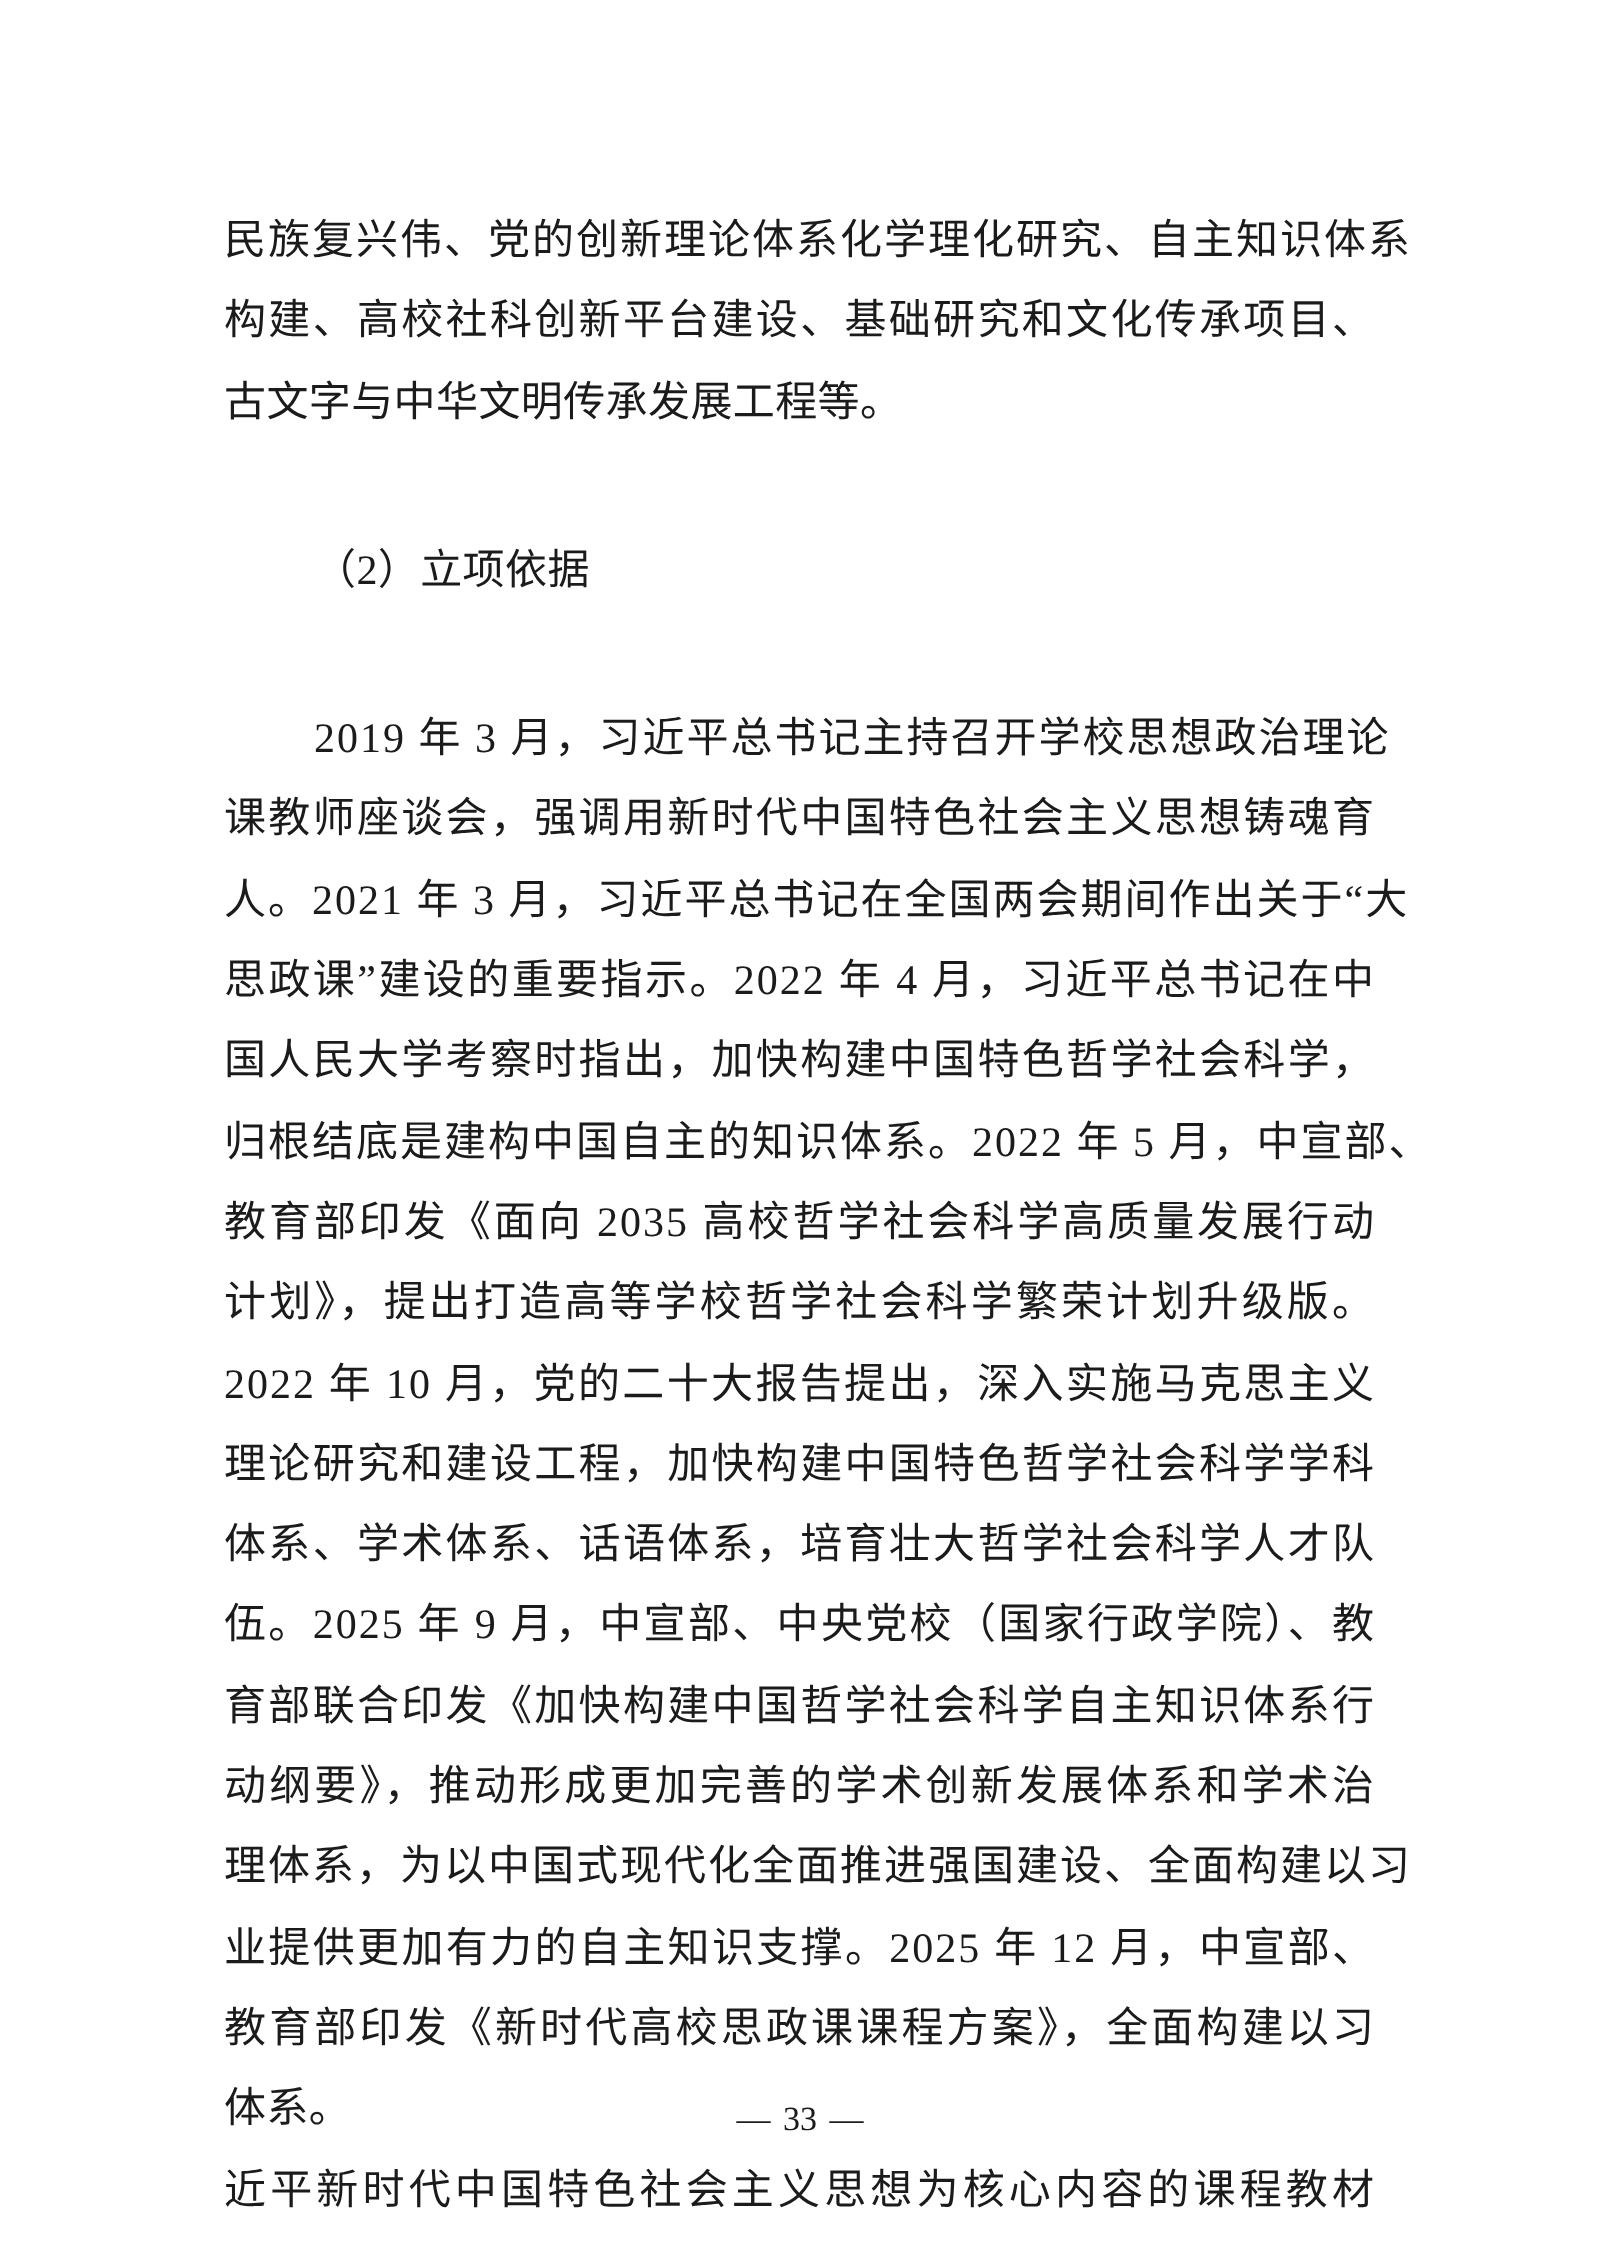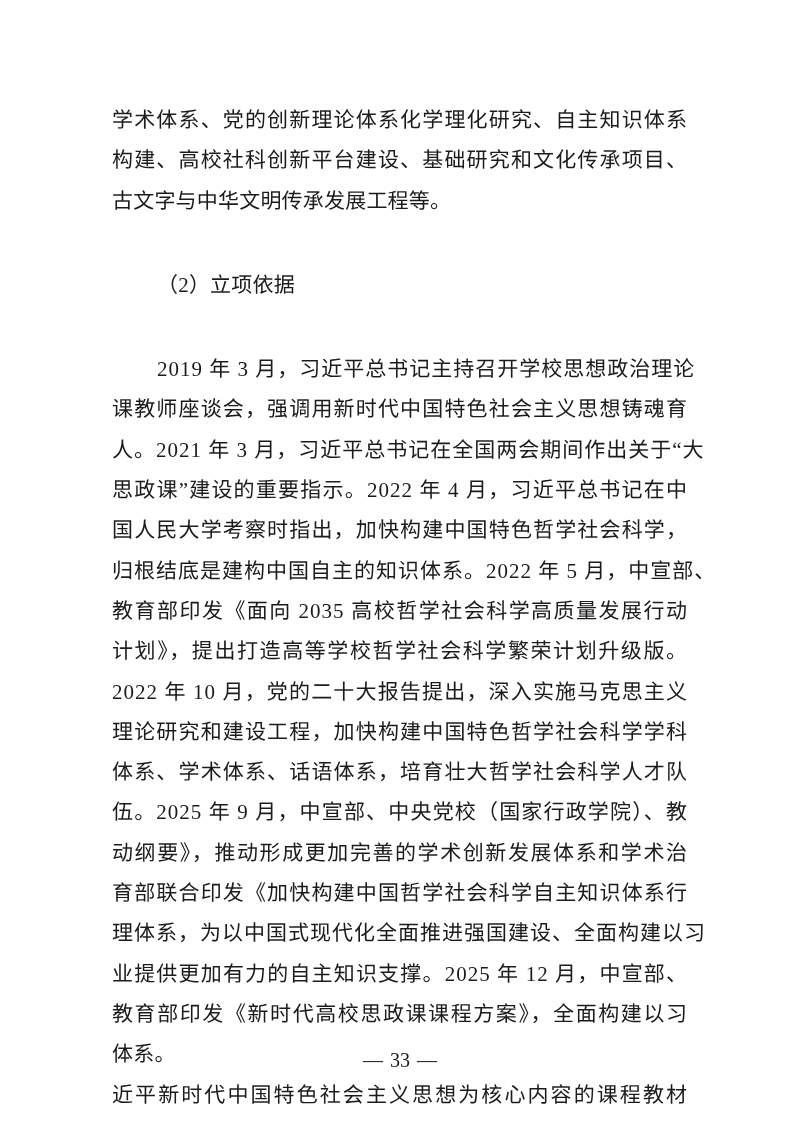--- a/index.html
+++ b/index.html
@@ -44,49 +44,49 @@
   .line.ind {
     text-indent: 45px;
     margin-top: 44px;
   }
   .page-footer {
     position: absolute;
     left: 0;
     top: 1046px;
     width: 800px;
     text-align: center;
-    font-size: 20px;
+    font-size: 17px;
     line-height: 28px;
     color: #1b1b1b;
     word-spacing: 2px;
   }
 </style>
 </head>
 <body>
 
 <div class="page">
   <div class="doc-body">
-    <div class="line j">学术体系、党的创新理论体系化学理化研究、自主知识体系</div>
+    <div class="line j">民族复兴伟、党的创新理论体系化学理化研究、自主知识体系</div>
     <div class="line j">构建、高校社科创新平台建设、基础研究和文化传承项目、</div>
     <div class="line last">古文字与中华文明传承发展工程等。</div>
     <div class="line ind last">（2）立项依据</div>
     <div class="line ind j">2019 年 3 月，习近平总书记主持召开学校思想政治理论</div>
     <div class="line j">课教师座谈会，强调用新时代中国特色社会主义思想铸魂育</div>
     <div class="line j">人。2021 年 3 月，习近平总书记在全国两会期间作出关于“大</div>
     <div class="line j">思政课”建设的重要指示。2022 年 4 月，习近平总书记在中</div>
     <div class="line j">国人民大学考察时指出，加快构建中国特色哲学社会科学，</div>
     <div class="line j">归根结底是建构中国自主的知识体系。2022 年 5 月，中宣部、</div>
     <div class="line j">教育部印发《面向 2035 高校哲学社会科学高质量发展行动</div>
     <div class="line j">计划》，提出打造高等学校哲学社会科学繁荣计划升级版。</div>
     <div class="line j">2022 年 10 月，党的二十大报告提出，深入实施马克思主义</div>
     <div class="line j">理论研究和建设工程，加快构建中国特色哲学社会科学学科</div>
     <div class="line j">体系、学术体系、话语体系，培育壮大哲学社会科学人才队</div>
     <div class="line j">伍。2025 年 9 月，中宣部、中央党校（国家行政学院）、教</div>
+    <div class="line j">育部联合印发《加快构建中国哲学社会科学自主知识体系行</div>
     <div class="line j">动纲要》，推动形成更加完善的学术创新发展体系和学术治</div>
-    <div class="line j">育部联合印发《加快构建中国哲学社会科学自主知识体系行</div>
     <div class="line j">理体系，为以中国式现代化全面推进强国建设、全面构建以习</div>
     <div class="line j">业提供更加有力的自主知识支撑。2025 年 12 月，中宣部、</div>
     <div class="line j">教育部印发《新时代高校思政课课程方案》，全面构建以习</div>
     <div class="line last">体系。</div>
     <div class="line j">近平新时代中国特色社会主义思想为核心内容的课程教材</div>
   </div>
 
   <div class="page-footer">
     <span>— 33 —</span>
   </div>

